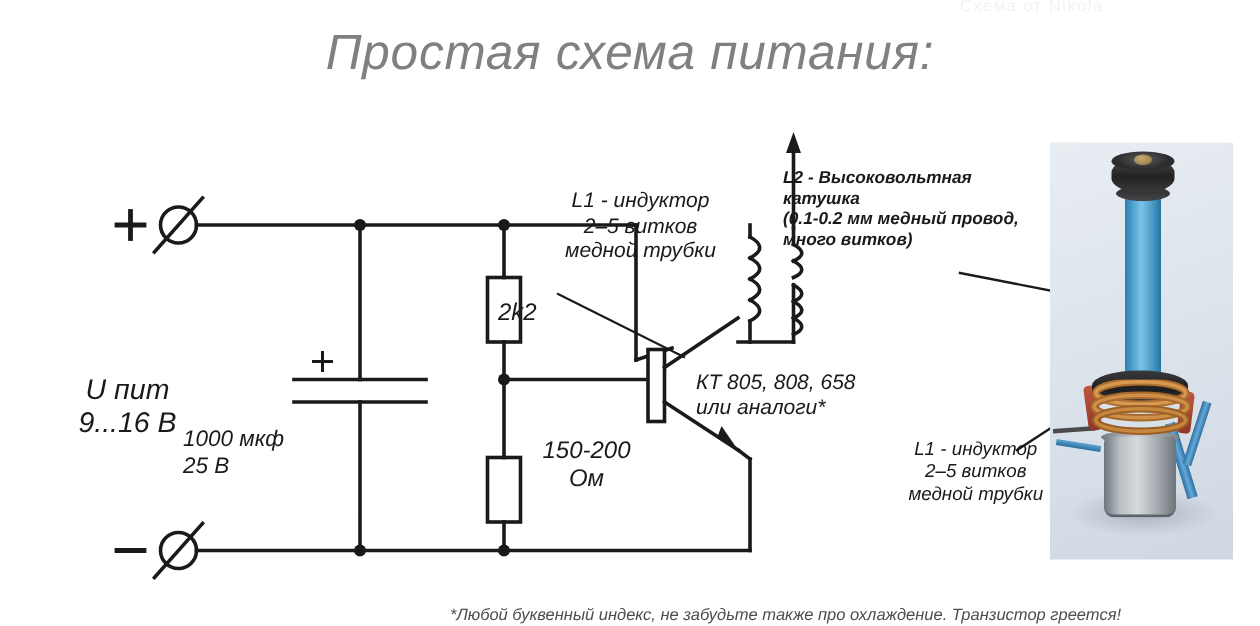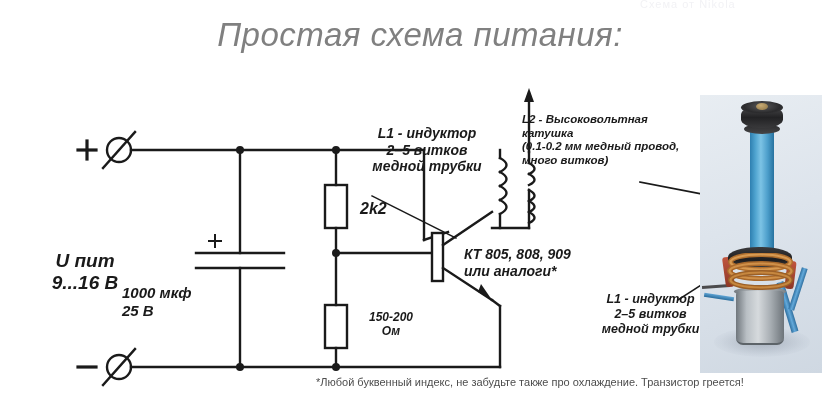--- a/index.html
+++ b/index.html
@@ -48,49 +48,49 @@
   
   #schematic-svg {
     position: absolute;
     left: 0;
     top: 0;
   }
   .dlabel {
     position: absolute;
     font-family: "Liberation Sans", sans-serif;
     font-style: italic;
-    font-weight: bold;
+    font-weight: normal;
     color: #1a1a1a;
     line-height: 1.18;
     white-space: pre;
   }
   #lbl-upit {
     left: 30px;
     top: 230px;
     font-size: 19px;
     text-align: center;
     width: 110px;
     margin-top: 20px;
   }
   #lbl-cap {
     left: 122px;
     top: 284px;
     font-size: 15px;
     text-align: left;
     width: 120px;
   }
   #lbl-r1 {
-    left: 360px;
+    left: 332px;
     top: 200px;
     font-size: 16px;
   }
   #lbl-r2 {
     left: 352px;
-    top: 310px;
-    font-size: 12px;
+    top: 292px;
+    font-size: 16px;
     text-align: center;
     width: 78px;
   }
   #lbl-l1 {
     left: 352px;
     top: 125px;
     font-size: 14px;
     text-align: center;
     width: 150px;
   }
@@ -112,26 +112,26 @@
   #lbl-l1b {
     left: 578px;
     top: 292px;
     font-size: 12.5px;
     text-align: center;
     width: 145px;
   }
   #footnote {
     position: absolute;
     left: 300px;
-    top: 376px;
+    top: 404px;
     font-family: "Liberation Sans", sans-serif;
+    font-style: italic;
     font-size: 11px;
     color: #4d4d4d;
     white-space: nowrap;
-    margin-left: 16px;
   }
   
   #photo {
     position: absolute;
     left: 700px;
     top: 95px;
     width: 122px;
     height: 278px;
     background: linear-gradient(160deg, #e8edf2 0%, #dde4ec 45%, #cfd8e2 100%);
     overflow: hidden;
@@ -378,21 +378,21 @@
   <div class="dlabel" id="lbl-r1">2k2</div>
   <div class="dlabel" id="lbl-r2">150-200
 Ом</div>
   <div class="dlabel" id="lbl-l1">L1 - индуктор
 2–5 витков
 медной трубки</div>
   <div class="dlabel" id="lbl-l2">L2 - Высоковольтная
 катушка
 (0.1-0.2 мм медный провод,
 много витков)</div>
-  <div class="dlabel" id="lbl-tr">КТ 805, 808, 909
+  <div class="dlabel" id="lbl-tr">КТ 805, 808, 658
 или аналоги*</div>
   <div class="dlabel" id="lbl-l1b">L1 - индуктор
 2–5 витков
 медной трубки</div>
 
   <div id="footnote">*Любой буквенный индекс, не забудьте также про охлаждение. Транзистор греется!</div>
 
   <svg style="position:absolute;left:205px;top:232px;" width="22" height="18">
     <g stroke="#1a1a1a" stroke-width="2">
       <line x1="3" y1="9" x2="17" y2="9"></line>

